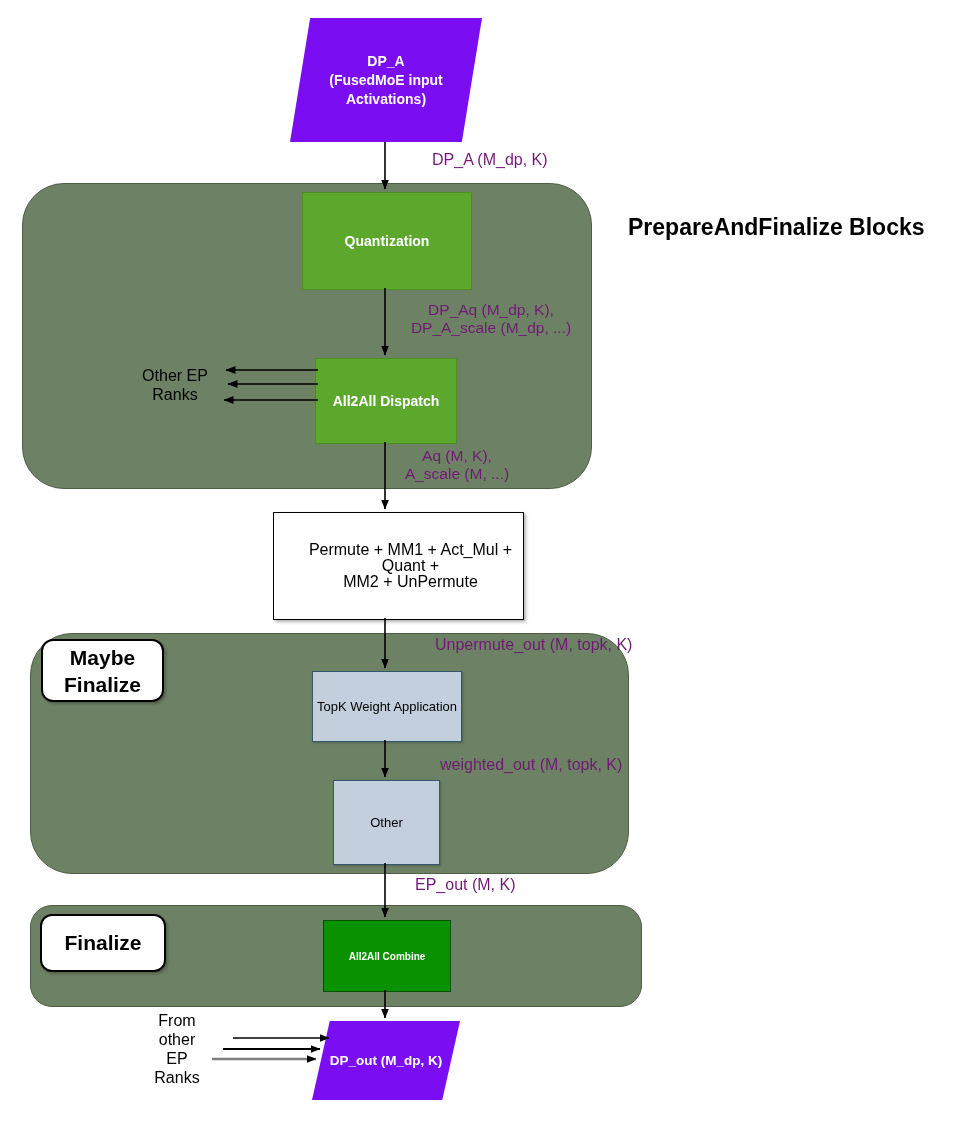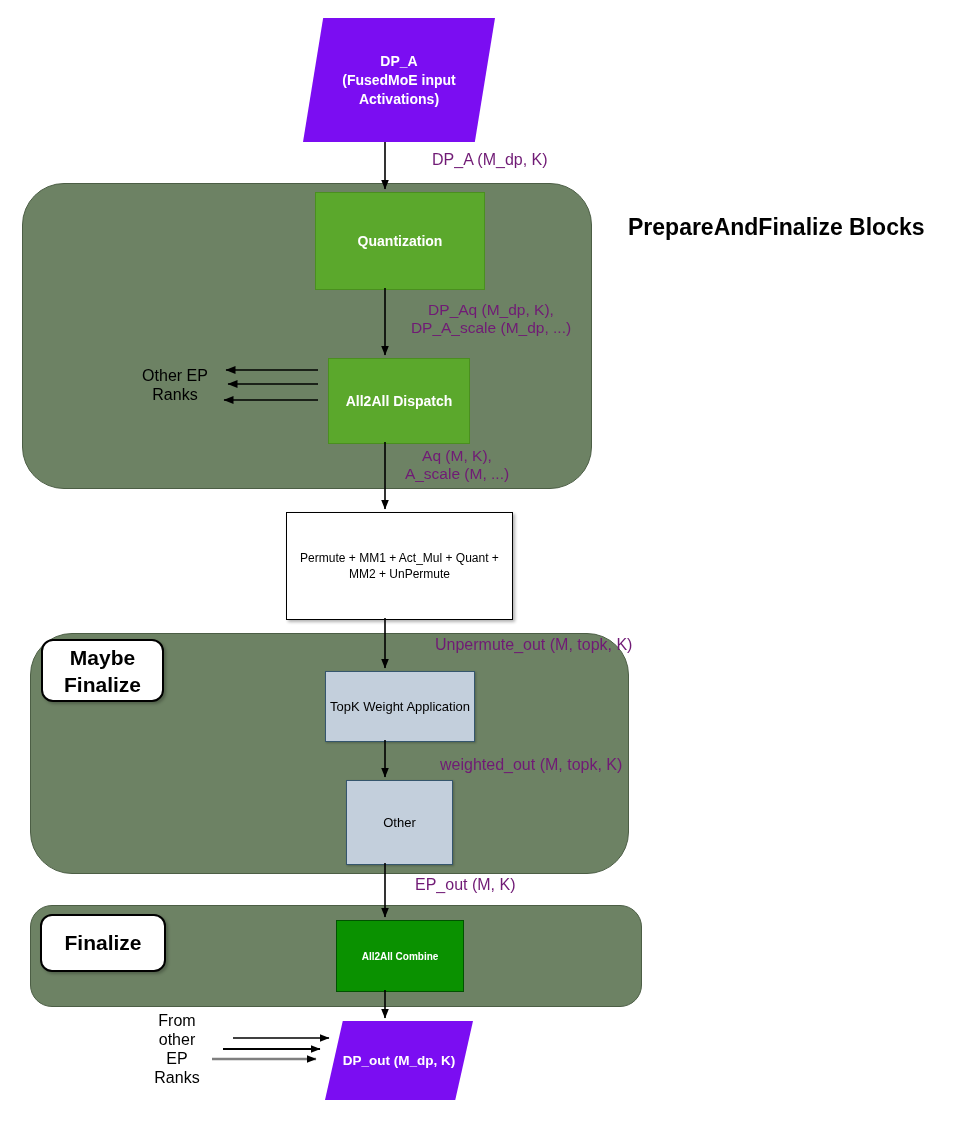--- a/index.html
+++ b/index.html
@@ -20,29 +20,29 @@
   body{font-family:"Liberation Sans", sans-serif;}
   .canvas{position:relative;width:971px;height:1121px;background:var(--bg);overflow:hidden;}
 
   .group{position:absolute;background:var(--container-fill);border:1.5px solid var(--container-border);z-index:1;}
   .group-label{position:absolute;background:#ffffff;border:2px solid #000;border-radius:12px;
     display:flex;align-items:center;justify-content:center;text-align:center;
     font-weight:bold;color:#000;z-index:3;white-space:pre-line;
     box-shadow:2px 2px 3px rgba(0,0,0,0.25);}
 
   .node{position:absolute;display:flex;align-items:center;justify-content:center;
-    text-align:center;z-index:2;white-space:pre-line;margin-left:13px;}
+    text-align:center;z-index:2;white-space:pre-line;}
   .node.green{background:var(--bright-green-fill);border:1px solid var(--bright-green-border);
     color:#fff;font-weight:bold;font-size:14px;}
   .node.darkgreen{background:var(--combine-green-fill);border:1px solid var(--combine-green-border);
     color:#fff;font-weight:bold;font-size:10px;}
   .node.blue{background:var(--blue-fill);border:1.5px solid var(--blue-border);
     color:#000;font-size:13px;box-shadow:1px 1px 2px rgba(0,0,0,0.25);}
-  .node.white{background:#fff;border:1px solid #000;color:#000;font-size:12px;
-    box-shadow:2px 2px 3px rgba(0,0,0,0.3);}
+  .node.white{background:#fff;border:1px solid #000;color:#000;font-size:16px;
+    box-shadow:2px 2px 3px rgba(0,0,0,0.3);padding-left:24px;}
   .node.parallelogram{background:var(--purple-fill);border:none;color:#fff;font-weight:bold;}
 
   .edge-label{position:absolute;color:#701a75;font-size:16px;z-index:6;white-space:pre-line;}
   .edge-label.two-line{font-size:15.5px;text-align:center;line-height:18px;}
   .annotation{position:absolute;color:#000;font-size:16px;text-align:center;z-index:6;white-space:pre-line;}
 
   .diagram-title{position:absolute;left:628px;top:214px;font-size:23px;font-weight:bold;color:#000;z-index:6;}
 
   svg.connectors{position:absolute;left:0;top:0;z-index:5;pointer-events:none;}
 </style>

